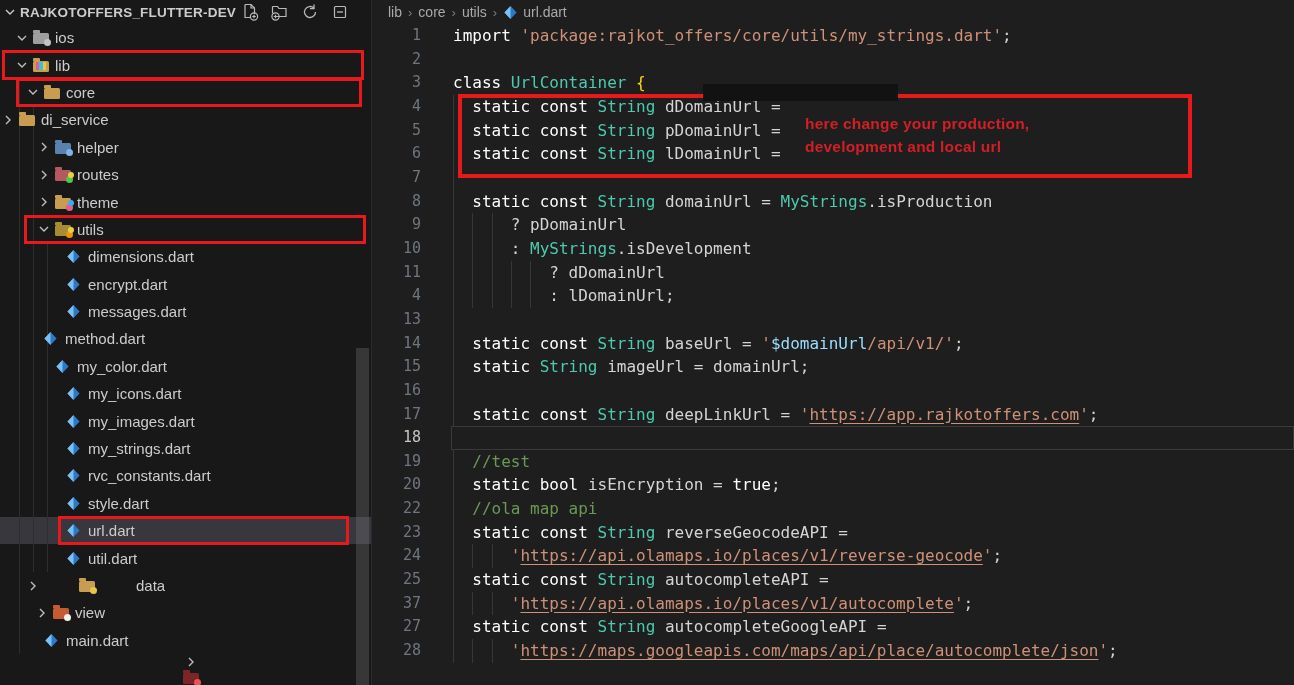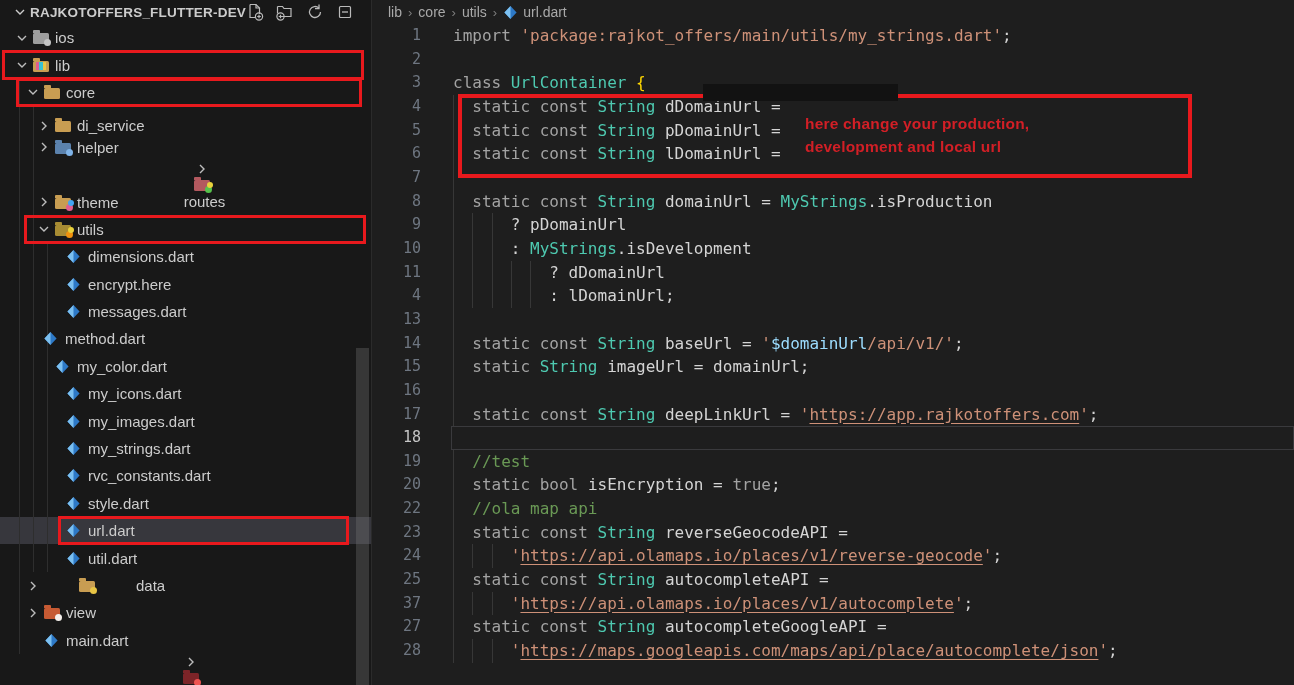--- a/index.html
+++ b/index.html
@@ -3,21 +3,21 @@
 <meta charset="utf-8">
 <style>
   * { margin:0; padding:0; box-sizing:border-box; }
   html,body { width:1294px; height:685px; overflow:hidden; background:#1e1e1e;
               font-family:"Liberation Sans", sans-serif; }
 
   
   .sidebar { position:absolute; left:0; top:0; width:372px; height:685px;
              background:#181818; border-right:1px solid #2b2b2b; }
   .sb-header { position:absolute; left:0; top:0; right:0; height:24px;
-               display:flex; align-items:center; padding-left:12px; }
+               display:flex; align-items:center; padding-left:2px; }
   .sb-header .chev { flex:none; width:16px; height:16px; }
   .sb-title { font-size:13.5px; font-weight:bold; color:#cccccc; letter-spacing:.2px;
               white-space:nowrap; margin-left:2px; }
   .sb-actions { margin-left:auto; display:flex; gap:12px; padding-right:22px; }
   .sb-actions .act { width:18px; height:18px; cursor:pointer; opacity:.9; }
 
   .tree { position:absolute; left:0; top:24px; right:0; bottom:0; }
   .tree-row { position:relative; height:27.4px; display:flex; align-items:center;
               color:#cccccc; font-size:15px; white-space:nowrap; }
   .tree-row.selected { background:#37373d; }
@@ -53,21 +53,21 @@
 
   .code-area { position:absolute; left:0; top:24px; right:0; bottom:0; }
   .code-line { display:flex; height:23.66px; }
   .ln { flex:none; width:48px; text-align:right;
         font:15px/23.66px "DejaVu Sans Mono", monospace; color:#6e7681; }
   .ln.cur { color:#c6c6c6; }
   .code-text { flex:1; position:relative; padding-left:32px;
                font:16px/23.66px "DejaVu Sans Mono", monospace; white-space:pre; color:#d4d4d4; }
   .cguide { position:absolute; top:0; bottom:0; width:1px; background:#373737; }
 
-  .tk-kw    { color:#a3a3a3; }
+  .tk-kw    { color:#ffffff; }
   .tk-type  { color:#4ec9b0; }
   .tk-id    { color:#d4d4d4; }
   .tk-pl    { color:#d4d4d4; }
   .tk-str   { color:#ce9178; }
   .tk-link  { color:#ce9178; text-decoration:underline; text-underline-offset:3px; }
   .tk-interp{ color:#9cdcfe; }
   .tk-cm    { color:#6a9955; }
   .tk-brace { color:#ffd700; }
 
   .cur-line-box { position:absolute; left:78px; right:0; top:402px; height:24px;
@@ -164,21 +164,21 @@
           </svg>
         </span>
         <span class="ticon">
           <span class="folder" style="background: rgb(200, 157, 82);">
             <span class="flap"></span>
           </span>
         </span>
         <span class="tlabel">core</span>
         <span class="red-outline" style="left: 16px; right: 9px;"></span>
       </div>
-      <div class="tree-row" style="padding-left: 36px; align-items: flex-end;">
+      <div class="tree-row" style="">
         <span class="tr-guide" style="left: 19px;"></span>
         <span class="tr-guide" style="left: 33px;"></span>
         <span class="chev-slot">
           <svg width="16" height="16" viewBox="0 0 16 16">
             <path d="M6 4l4 4-4 4" fill="none" stroke="#bdbdbd" stroke-width="1.4"></path>
           </svg>
         </span>
         <span class="ticon">
           <span class="folder" style="background: rgb(200, 157, 82);">
             <span class="flap"></span>
@@ -195,21 +195,21 @@
           </svg>
         </span>
         <span class="ticon">
           <span class="folder" style="background: rgb(91, 130, 173);">
             <span class="flap"></span>
             <span class="badge" style="background: rgb(127, 179, 232);"></span>
           </span>
         </span>
         <span class="tlabel">helper</span>
       </div>
-      <div class="tree-row" style="padding-left: 36px; flex-direction: column;">
+      <div class="tree-row" style="padding-left: 36px;">
         <span class="tr-guide" style="left: 19px;"></span>
         <span class="tr-guide" style="left: 33px;"></span>
         <span class="chev-slot">
           <svg width="16" height="16" viewBox="0 0 16 16">
             <path d="M6 4l4 4-4 4" fill="none" stroke="#bdbdbd" stroke-width="1.4"></path>
           </svg>
         </span>
         <span class="ticon">
           <span class="folder" style="background: rgb(179, 89, 95);">
             <span class="flap"></span>
@@ -271,21 +271,21 @@
         <span class="tr-guide" style="left: 19px;"></span>
         <span class="tr-guide" style="left: 33px;"></span>
         <span class="tr-guide" style="left: 47px;"></span>
         <span class="chev-slot"></span>
         <span class="ticon">
           <svg class="darticon" viewBox="0 0 16 16">
             <path d="M8 1l6.5 7L8 15 1.5 8z" fill="#2d79c7"></path>
             <path d="M8 1L1.5 8 8 15z" fill="#7cc0f0"></path>
           </svg>
         </span>
-        <span class="tlabel">encrypt.here</span>
+        <span class="tlabel">encrypt.dart</span>
       </div>
       <div class="tree-row" style="padding-left: 47px;">
         <span class="tr-guide" style="left: 19px;"></span>
         <span class="tr-guide" style="left: 33px;"></span>
         <span class="tr-guide" style="left: 47px;"></span>
         <span class="chev-slot"></span>
         <span class="ticon">
           <svg class="darticon" viewBox="0 0 16 16">
             <path d="M8 1l6.5 7L8 15 1.5 8z" fill="#2d79c7"></path>
             <path d="M8 1L1.5 8 8 15z" fill="#7cc0f0"></path>
@@ -419,21 +419,21 @@
           </svg>
         </span>
         <span class="ticon">
           <span class="folder" style="background: rgb(200, 157, 82);">
             <span class="flap"></span>
             <span class="badge" style="background: rgb(232, 197, 69);"></span>
           </span>
         </span>
         <span class="tlabel">data</span>
       </div>
-      <div class="tree-row" style="padding-left: 25px;">
+      <div class="tree-row" style="padding-left: 34px;">
         <span class="tr-guide" style="left: 19px;"></span>
         <span class="chev-slot">
           <svg width="16" height="16" viewBox="0 0 16 16">
             <path d="M6 4l4 4-4 4" fill="none" stroke="#bdbdbd" stroke-width="1.4"></path>
           </svg>
         </span>
         <span class="ticon">
           <span class="folder" style="background: rgb(198, 90, 51);">
             <span class="flap"></span>
             <span class="badge" style="background: rgb(245, 240, 236);"></span>
@@ -489,21 +489,21 @@
   <div class="code-area">
     <div class="cur-line-box"></div>
     <div class="ed-redbox"></div>
     <div class="ed-blackpatch"></div>
     <div class="ed-note">
       <div>here change your production,</div>
       <div>development and local url</div>
     </div>
   <div class="code-line">
         <span class="ln">1</span>
-        <span class="code-text"><span class="tk-kw">import</span><span class="tk-pl"> </span><span class="tk-str">'package:rajkot_offers/main/utils/my_strings.dart'</span><span class="tk-pl">;</span></span>
+        <span class="code-text"><span class="tk-kw">import</span><span class="tk-pl"> </span><span class="tk-str">'package:rajkot_offers/core/utils/my_strings.dart'</span><span class="tk-pl">;</span></span>
       </div>
       <div class="code-line">
         <span class="ln">2</span>
         <span class="code-text"></span>
       </div>
       <div class="code-line">
         <span class="ln">3</span>
         <span class="code-text"><span class="tk-kw">class</span><span class="tk-pl"> </span><span class="tk-type">UrlContainer</span><span class="tk-pl"> </span><span class="tk-brace">{</span></span>
       </div>
       <div class="code-line">

